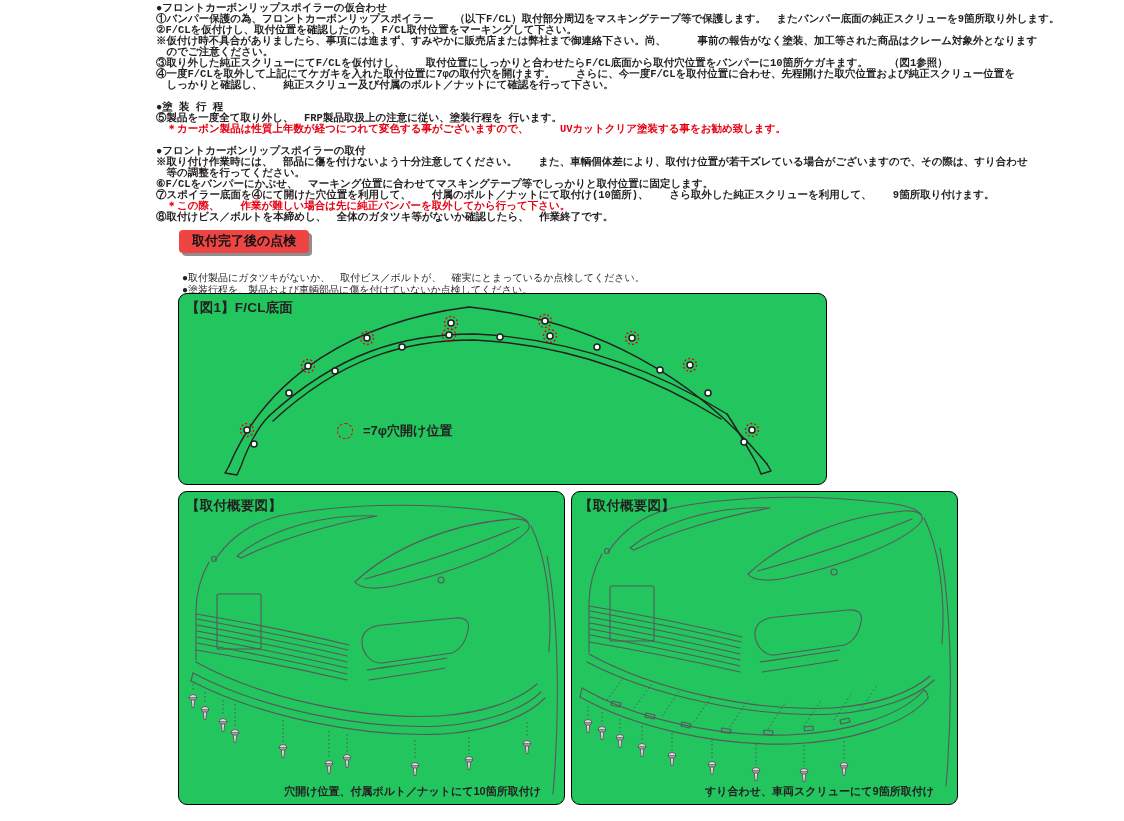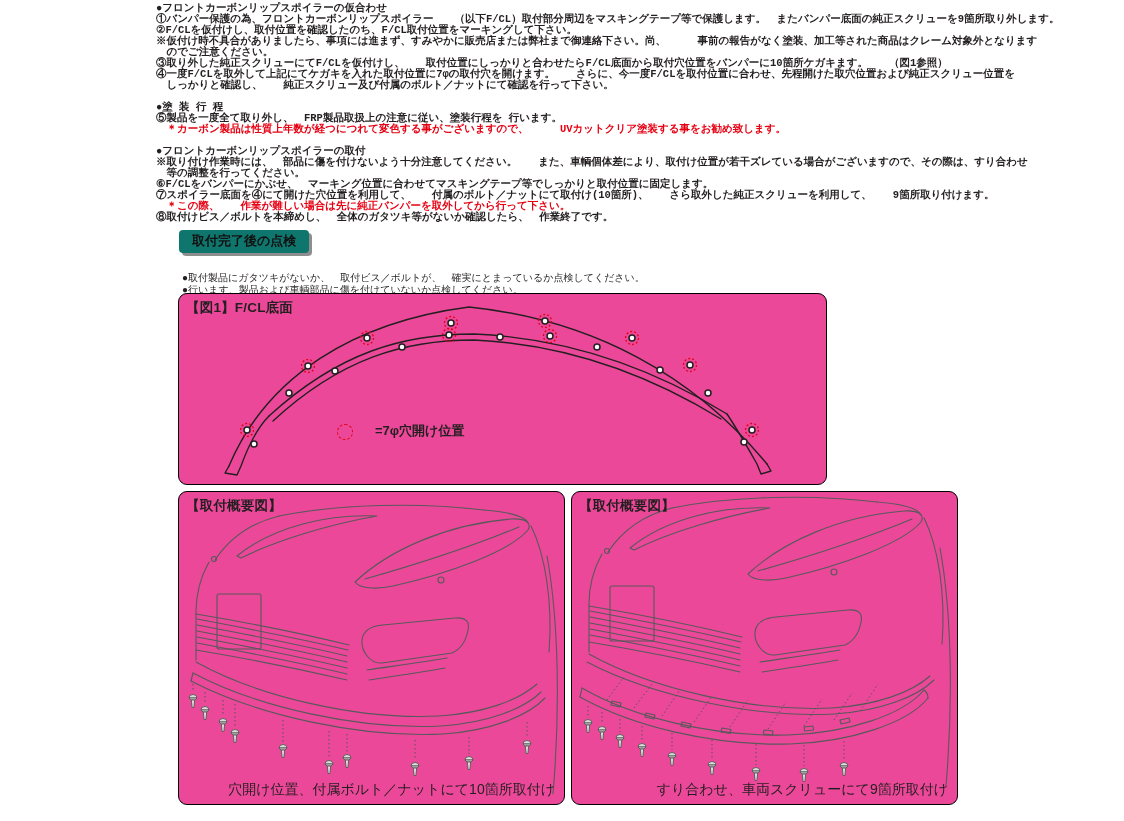--- a/index.html
+++ b/index.html
@@ -14,46 +14,46 @@
     font-size:10.5px;line-height:11px;font-weight:700;
     white-space:pre-wrap;
     font-family:Liberation Mono, monospace;
   }
   .iline{min-height:11px}
   .iline.red{color:#e60012}
   .gap{height:11px}
   
   .inspection{position:absolute;left:179px;top:230px}
   .insp-label{
-    display:inline-block;background:#0f766e;border-radius:4px;
+    display:inline-block;background:#ef4444;border-radius:4px;
     box-shadow:3px 3px 0 #8e8e8e;padding:2px 13px 3px;
     font-size:13px;font-weight:700;color:#111;
   }
   .insp-items{margin-top:19px;padding-left:3px;font-size:10px;line-height:11.5px;font-weight:400;white-space:pre-wrap}
   
-  .panel{position:absolute;border:1.6px solid #000;border-radius:9px;background:#ec4899}
+  .panel{position:absolute;border:1.6px solid #000;border-radius:9px;background:#22c55e}
   #fig1{left:178px;top:293px;width:647px;height:190px}
   #ovl{left:178px;top:491px;width:385px;height:312px}
   #ovr{left:571px;top:491px;width:385px;height:312px}
   .panel svg{position:absolute;left:0;top:0;width:100%;height:100%}
   .panel-label{position:absolute;left:7px;top:5px;font-size:13.5px;font-weight:700;letter-spacing:.2px}
-  .caption{position:absolute;right:9px;bottom:5px;font-size:14px;font-weight:400}
-  .legend{position:absolute;left:158px;top:128px;display:flex;align-items:flex-end;gap:22px;font-size:13px;font-weight:700}
+  .caption{position:absolute;right:23px;bottom:5px;font-size:11px;font-weight:700}
+  .legend{position:absolute;left:158px;top:128px;display:flex;align-items:center;gap:10px;font-size:13px;font-weight:700}
   .legend-circle{width:16px;height:16px;border:1.6px dashed #e60012;border-radius:50%;box-sizing:border-box}
   .ln{fill:none;stroke:#58595b;stroke-width:1.1;stroke-linecap:round;stroke-linejoin:round}
   .lnk{fill:none;stroke:#231f20;stroke-width:1.4;stroke-linecap:round;stroke-linejoin:round}
 </style>
 </head>
 <body>
 
 <div class="instructions" id="instructions"><div class="iline heading">●フロントカーボンリップスポイラーの仮合わせ</div><div class="iline normal">①バンパー保護の為、フロントカーボンリップスポイラー　　（以下F/CL）取付部分周辺をマスキングテープ等で保護します。　またバンパー底面の純正スクリューを9箇所取り外します。</div><div class="iline normal">②F/CLを仮付けし、取付位置を確認したのち、F/CL取付位置をマーキングして下さい。</div><div class="iline normal">※仮付け時不具合がありましたら、事項には進まず、すみやかに販売店または弊社まで御連絡下さい。尚、　　　事前の報告がなく塗装、加工等された商品はクレーム対象外となります</div><div class="iline normal">　のでご注意ください。</div><div class="iline normal">③取り外した純正スクリューにてF/CLを仮付けし、　　取付位置にしっかりと合わせたらF/CL底面から取付穴位置をバンパーに10箇所ケガキます。　　（図1参照）</div><div class="iline normal">④一度F/CLを取外して上記にてケガキを入れた取付位置に7φの取付穴を開けます。　　さらに、今一度F/CLを取付位置に合わせ、先程開けた取穴位置および純正スクリュー位置を</div><div class="iline normal">　しっかりと確認し、　　純正スクリュー及び付属のボルト／ナットにて確認を行って下さい。</div><div class="gap"></div><div class="iline heading">●塗 装 行 程</div><div class="iline normal">⑤製品を一度全て取り外し、　FRP製品取扱上の注意に従い、塗装行程を 行います。</div><div class="iline red">　＊カーボン製品は性質上年数が経つにつれて変色する事がございますので、　　　UVカットクリア塗装する事をお勧め致します。</div><div class="gap"></div><div class="iline heading">●フロントカーボンリップスポイラーの取付</div><div class="iline normal">※取り付け作業時には、　部品に傷を付けないよう十分注意してください。　　また、車輌個体差により、取付け位置が若干ズレている場合がございますので、その際は、すり合わせ</div><div class="iline normal">　等の調整を行ってください。</div><div class="iline normal">⑥F/CLをバンパーにかぶせ、　マーキング位置に合わせてマスキングテープ等でしっかりと取付位置に固定します。</div><div class="iline normal">⑦スポイラー底面を④にて開けた穴位置を利用して、　　付属のボルト／ナットにて取付け(10箇所)、　　さら取外した純正スクリューを利用して、　　9箇所取り付けます。</div><div class="iline red">　＊この際、　　作業が難しい場合は先に純正バンパーを取外してから行って下さい。</div><div class="iline normal">⑧取付けビス／ボルトを本締めし、　全体のガタツキ等がないか確認したら、　作業終了です。</div></div>
 
 <div class="inspection">
   <span class="insp-label">取付完了後の点検</span>
-  <div class="insp-items" id="insp-items"><div>●取付製品にガタツキがないか、　取付ビス／ボルトが、　確実にとまっているか点検してください。</div><div>●行います、製品および車輌部品に傷を付けていないか点検してください。</div></div>
+  <div class="insp-items" id="insp-items"><div>●取付製品にガタツキがないか、　取付ビス／ボルトが、　確実にとまっているか点検してください。</div><div>●塗装行程を、製品および車輌部品に傷を付けていないか点検してください。</div></div>
 </div>
 
 <div class="panel" id="fig1">
   <svg viewBox="0 0 647 190">
     <g>
       <path class="lnk" d="M 50,172 C 88,82 175,28 290,13 C 415,26 515,82 588,170"></path>
       <path class="lnk" d="M 50,172 L 46,179 L 58,181 L 62,172 C 70,150 78,134 90,122"></path>
       <path class="lnk" d="M 90,122 C 160,58 225,40 295,40 C 385,44 470,72 548,120"></path>
       <path class="lnk" d="M 548,120 C 560,138 570,156 578,170 L 582,180 L 592,177 L 588,170"></path>
       <path class="lnk" d="M 94,127 C 162,64 226,46 295,46 C 382,50 464,77 542,125"></path>

